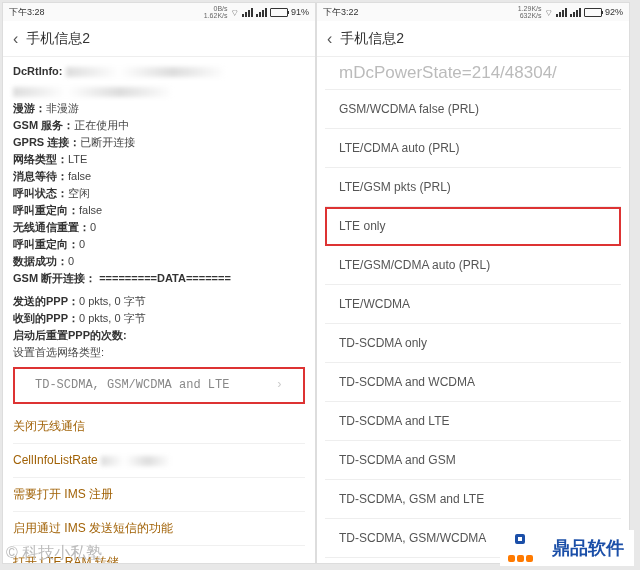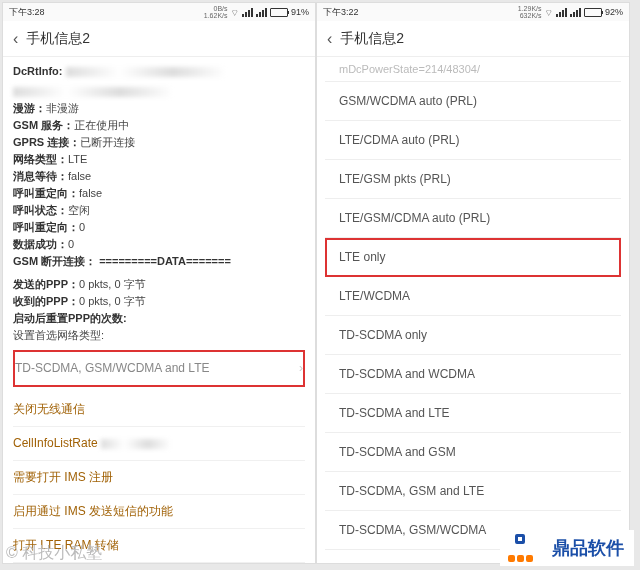--- a/index.html
+++ b/index.html
@@ -59,36 +59,37 @@
     background: linear-gradient(90deg,#ddd,#fff,#ddd,#fff);
     filter: blur(2px);
     vertical-align: middle;
   }
   .blur.sm { width: 70px; }
   .selector {
     border: 2px solid #d33;
     display: flex;
     justify-content: space-between;
     align-items: center;
-    padding: 8px 0;
+    padding: 8px 20px;
     margin: 6px 0;
     color: #888;
     font-size: 12px;
+    font-family: Liberation Mono, monospace;
   }
   .linkrow { padding: 8px 0; color: #a16207; font-size: 12px; border-bottom: 1px solid #f0f0f0; }
   
   .listitem {
     padding: 12px 14px;
     border-bottom: 1px solid #eee;
     color: #555;
     font-size: 12px;
     background: #fff;
     position: relative;
   }
-  .listitem.dim { color: #bbb; padding-top: 6px; padding-bottom: 6px; font-size: 11px; }
+  .listitem.dim { color: #bbb; padding-top: 6px; padding-bottom: 6px; font-size: 17px; }
   .listitem.hl { outline: 2px solid #d33; outline-offset: -2px; }
   .listwrap { padding: 0 8px 2px 8px; }
   .footer-logo {
     position: absolute; right: 6px; bottom: 4px;
     display: flex; align-items: center; gap: 18px;
     background: #fff; padding: 4px 10px 4px 6px;
     font-size: 18px; font-weight: 600; color: #1b4fa8;
     border-top-left-radius: 20px;
     margin-top: 44px;
   }
@@ -137,22 +138,23 @@
     </div>
     <div class="content">
       <div class="kv"><b>DcRtInfo:</b> <span class="blur"></span></div>
       <div style="height:3px"></div>
       <div><span class="blur"></span></div>
       <div class="kv"><b>漫游：</b><span>非漫游</span></div>
       <div class="kv"><b>GSM 服务：</b><span>正在使用中</span></div>
       <div class="kv"><b>GPRS 连接：</b><span>已断开连接</span></div>
       <div class="kv"><b>网络类型：</b><span>LTE</span></div>
       <div class="kv"><b>消息等待：</b><span>false</span></div>
+      <div class="kv"><b>呼叫状态：</b><span>空闲</span></div>
       <div class="kv"><b>呼叫重定向：</b><span>false</span></div>
-      <div class="kv"><b>呼叫状态：</b><span>空闲</span></div>
+      <div class="kv"><b>无线通信重置：</b><span>0</span></div>
       <div class="kv"><b>呼叫重定向：</b><span>0</span></div>
       <div class="kv"><b>数据成功：</b><span>0</span></div>
       <div class="kv"><b>GSM 断开连接：   =========DATA=======</b></div>
       <div style="height:6px"></div>
       <div class="kv"><b>发送的PPP：</b><span>0 pkts, 0 字节</span></div>
       <div class="kv"><b>收到的PPP：</b><span>0 pkts, 0 字节</span></div>
       <div class="kv"><b>启动后重置PPP的次数:</b></div>
       <div class="kv">设置首选网络类型:</div>
 
       <div class="selector">
@@ -198,25 +200,25 @@
         <span>92%</span>
       </span>
     </div>
     <div class="titlebar">
       <span class="back-ch">‹</span>
       <span>手机信息2</span>
     </div>
     <div class="listwrap">
       <div class="listitem dim">mDcPowerState=214/48304/</div>
       <div id="netlist">
-          <div class="listitem">GSM/WCDMA auto (PRL)</div>
+          <div class="listitem">GSM/WCDMA false (PRL)</div>
           <div class="listitem">LTE/CDMA auto (PRL)</div>
           <div class="listitem">LTE/GSM pkts (PRL)</div>
+          <div class="listitem hl">LTE only</div>
           <div class="listitem">LTE/GSM/CDMA auto (PRL)</div>
-          <div class="listitem hl">LTE only</div>
           <div class="listitem">LTE/WCDMA</div>
           <div class="listitem">TD-SCDMA only</div>
           <div class="listitem">TD-SCDMA and WCDMA</div>
           <div class="listitem">TD-SCDMA and LTE</div>
           <div class="listitem">TD-SCDMA and GSM</div>
           <div class="listitem">TD-SCDMA, GSM and LTE</div>
           <div class="listitem">TD-SCDMA, GSM/WCDMA</div>
           <div class="listitem">TD-SCDMA, WCDMA and LTE</div>
         </div>
 

